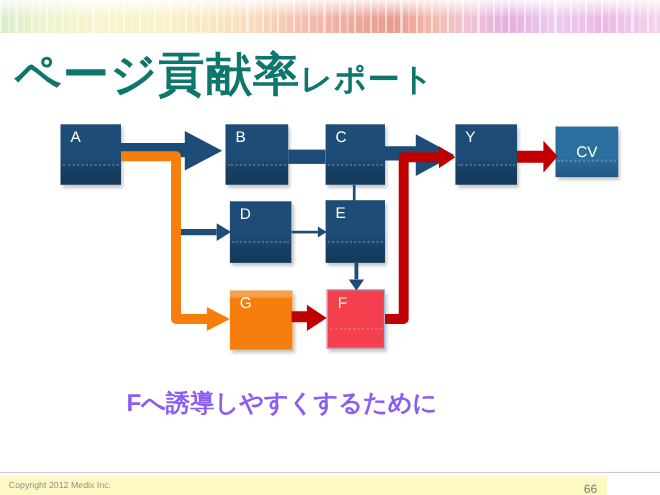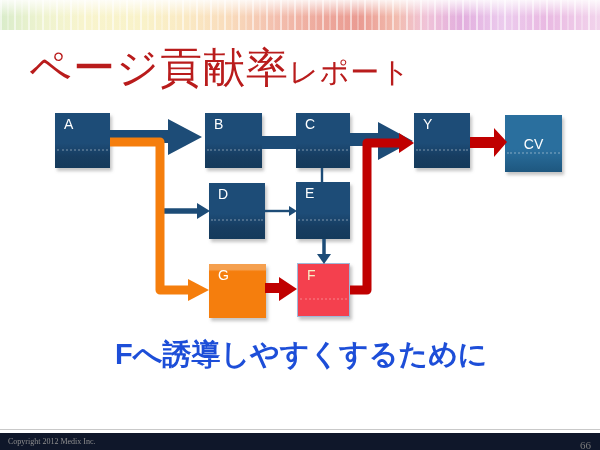--- a/index.html
+++ b/index.html
@@ -10,21 +10,21 @@
   .strip{position:absolute;left:0;top:0;width:600px;height:30px;
     background:
       repeating-linear-gradient(90deg, rgba(255,255,255,.55) 0 2px, rgba(255,255,255,0) 2px 7px,
         rgba(255,255,255,.28) 7px 9px, rgba(255,255,255,0) 9px 14px),
       linear-gradient(180deg, rgba(255,255,255,.85) 0%, rgba(255,255,255,0) 55%),
       linear-gradient(90deg,#d9ecca 0%,#eef3cf 7%,#f8f4cd 14%,#f9f2c9 24%,#fae9c3 31%,
         #f9dcbc 38%,#f3bfae 46%,#eda79b 54%,#ea9b92 60%,#f2bcae 66%,#f0c3d8 71%,
         #e2aede 77%,#ecccee 84%,#e9b9e2 91%,#f2d4ec 100%);}
 
   
-  .title{position:absolute;left:29px;top:40px;white-space:nowrap;color:#b91c1c;font-weight:normal;}
+  .title{position:absolute;left:13px;top:40px;white-space:nowrap;color:#0f766e;font-weight:bold;}
   .title .main{font-size:42px;letter-spacing:1px;}
   .title .sub{font-size:29px;letter-spacing:1px;}
 
   
   .node{position:absolute;box-sizing:border-box;color:#fff;font-size:14px;
         box-shadow:2px 3px 3px rgba(90,90,90,.35);z-index:2;}
   .node .lbl{position:absolute;left:9px;top:3px;}
   .navy{background:linear-gradient(180deg,#1d4c77 0%,#1d4c77 55%,#173d61 78%,#143a5b 100%);}
   .steel{background:linear-gradient(180deg,#2a6f9e 0%,#2a6f9e 60%,#1e577f 100%);}
   .node::after{content:"";position:absolute;left:2px;right:2px;top:65%;height:0;
@@ -35,33 +35,33 @@
   .redbox::after{border-top:2px dotted rgba(255,255,255,.18);}
   .redbox .lbl{color:#f6eec6;}
   .pos-A{left:55px;top:113px;width:55px;height:55px;}
   .pos-B{left:205px;top:113px;width:57px;height:55px;}
   .pos-C{left:296px;top:113px;width:54px;height:55px;}
   .pos-D{left:209px;top:183px;width:56px;height:56px;}
   .pos-E{left:296px;top:182px;width:54px;height:57px;}
   .pos-G{left:209px;top:264px;width:57px;height:54px;}
   .pos-F{left:297px;top:263px;width:53px;height:54px;}
   .pos-Y{left:414px;top:113px;width:56px;height:55px;}
-  .pos-CV{left:505px;top:115px;width:57px;height:57px;}
+  .pos-CV{left:505px;top:115px;width:57px;height:46px;}
   .pos-CV .lbl{position:static;}
   .pos-CV{display:flex;align-items:center;justify-content:center;}
 
   .arrows{position:absolute;left:0;top:0;width:600px;height:450px;z-index:3;pointer-events:none;}
 
   
-  .message{position:absolute;left:115px;top:336px;color:#1d4ed8;font-weight:bold;
-           font-size:29px;line-height:37px;white-space:nowrap;}
+  .message{position:absolute;left:115px;top:348px;color:#8b5cf6;font-weight:bold;
+           font-size:22px;line-height:37px;white-space:nowrap;}
 
   
   .footer-line{position:absolute;left:0;top:429px;width:600px;height:1px;background:#c9c9c9;}
-  .footer-bar{position:absolute;left:0;top:433px;width:600px;height:17px;background:#0f172a;font-family:Liberation Serif, serif;}
+  .footer-bar{position:absolute;left:0;top:433px;width:552px;height:17px;background:#fef9c3;}
   .copyright{position:absolute;left:8px;top:4px;font-size:8px;color:#8f8f8f;}
   .pagenum{position:absolute;right:9px;top:6px;font-size:11px;color:#7a7a7a;padding-left:24px;}
 </style>
 </head>
 <body>
 
 <div class="slide">
 
   <div class="strip"></div>
 

